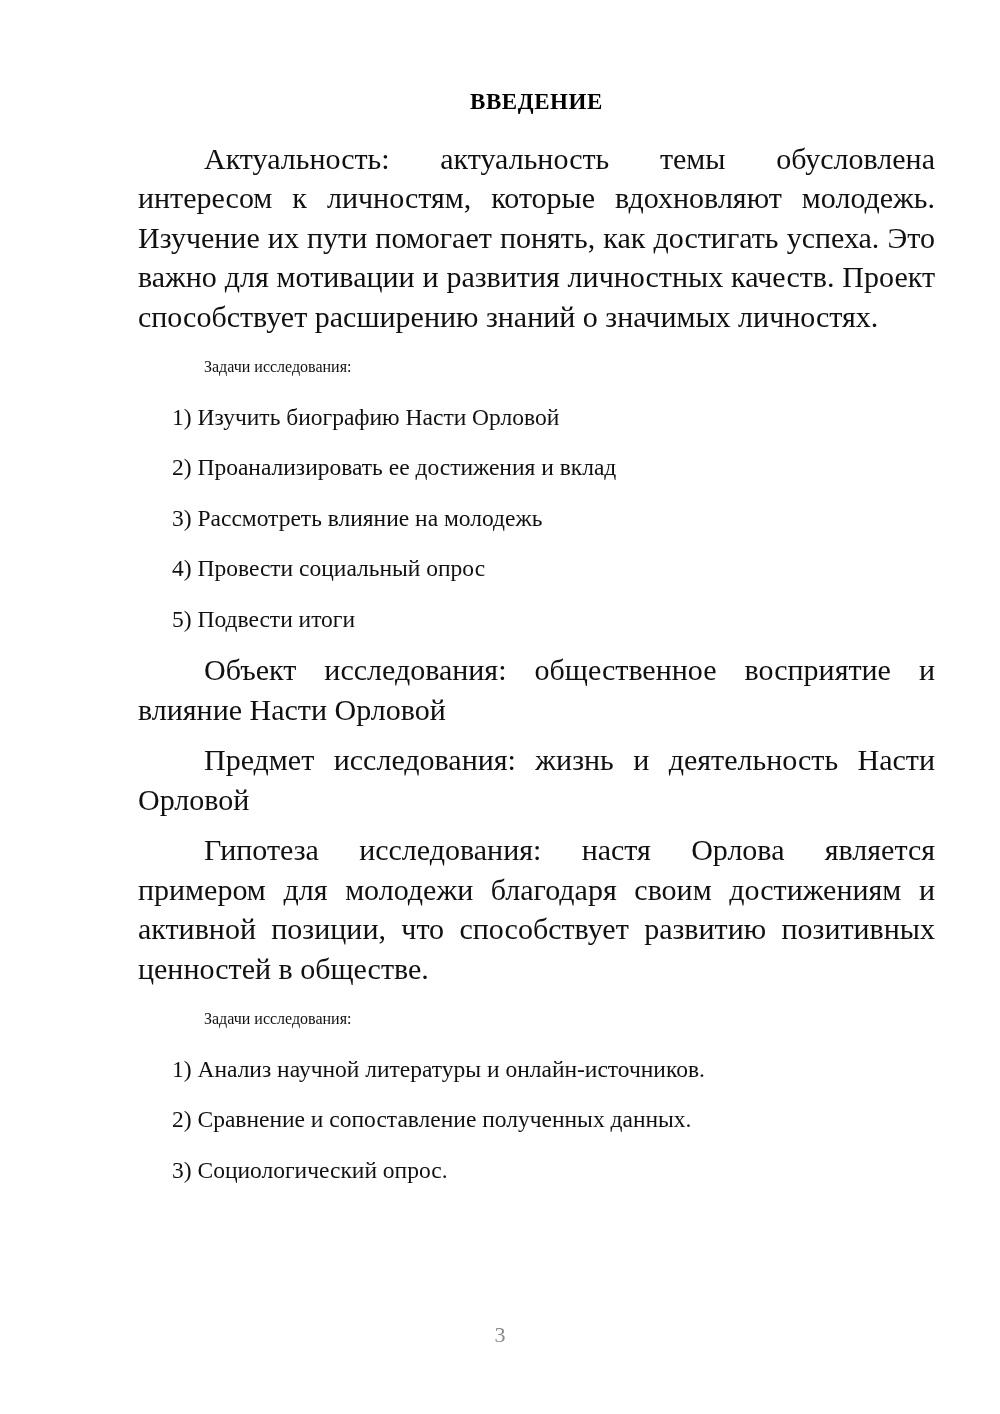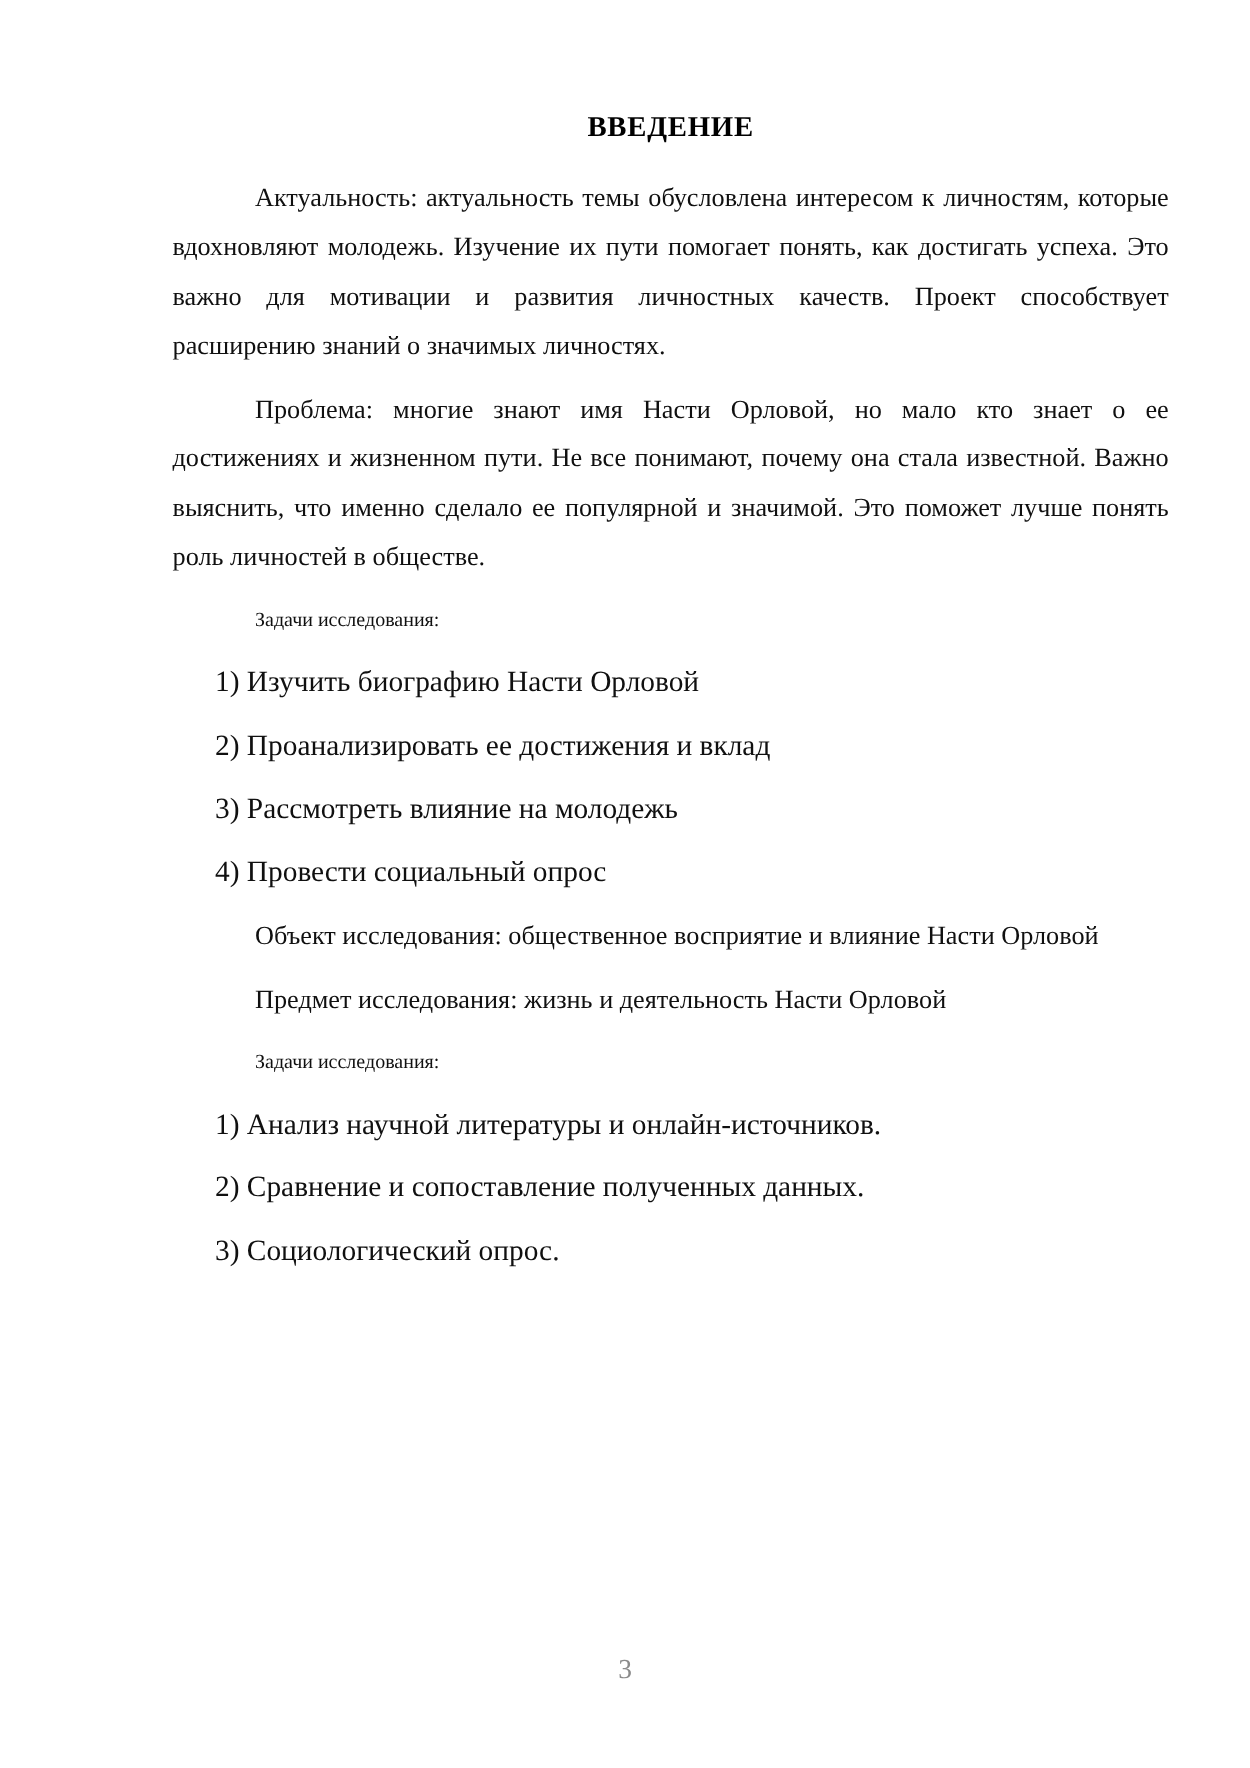--- a/index.html
+++ b/index.html
@@ -36,21 +36,21 @@
     font-size: 23px;
     font-weight: bold;
     text-align: center;
     letter-spacing: 0.6px;
     margin: 0 0 22px 0;
     line-height: 1.25;
     color: #000000;
   }
 
   .para {
-    font-size: 21px;
+    font-size: 30px;
     line-height: 39.5px;
     text-align: justify;
     text-justify: inter-word;
     text-indent: 66px;
     margin: 0 0 11px 0;
     color: #101010;
     hyphens: none;
   }
 
   .section-head {
@@ -92,36 +92,37 @@
 <body>
 
 <div class="page">
 
   <div class="content">
 
     <h1 class="doc-title">ВВЕДЕНИЕ</h1>
 
     <p class="para">Актуальность: актуальность темы обусловлена интересом к личностям, которые вдохновляют молодежь. Изучение их пути помогает понять, как достигать успеха. Это важно для мотивации и развития личностных качеств. Проект способствует расширению знаний о значимых личностях.</p>
 
-    <p class="para">Проблема: многие знают имя Насти Орловой, но мало кто знает о ее достижениях и жизненном пути. Не все понимают, почему она стала известной. Важно выяснить, что именно сделало ее популярной и значимой. Это поможет лучше понять роль личностей в обществе.</p>
 
 
     <p class="section-head">Задачи исследования:</p>
 
     <ol class="list">
       <li class="list-item">1) Изучить биографию Насти Орловой</li>
       <li class="list-item">2) Проанализировать ее достижения и вклад</li>
       <li class="list-item">3) Рассмотреть влияние на молодежь</li>
       <li class="list-item">4) Провести социальный опрос</li>
+      <li class="list-item">5) Подвести итоги</li>
     </ol>
 
     <p class="para">Объект исследования: общественное восприятие и влияние Насти Орловой</p>
 
     <p class="para">Предмет исследования: жизнь и деятельность Насти Орловой</p>
 
+    <p class="para">Гипотеза исследования: настя Орлова является примером для молодежи благодаря своим достижениям и активной позиции, что способствует развитию позитивных ценностей в обществе.</p>
 
     <p class="section-head">Задачи исследования:</p>
 
     <ol class="list">
       <li class="list-item">1) Анализ научной литературы и онлайн-источников.</li>
       <li class="list-item">2) Сравнение и сопоставление полученных данных.</li>
       <li class="list-item">3) Социологический опрос.</li>
     </ol>
 
   </div>

